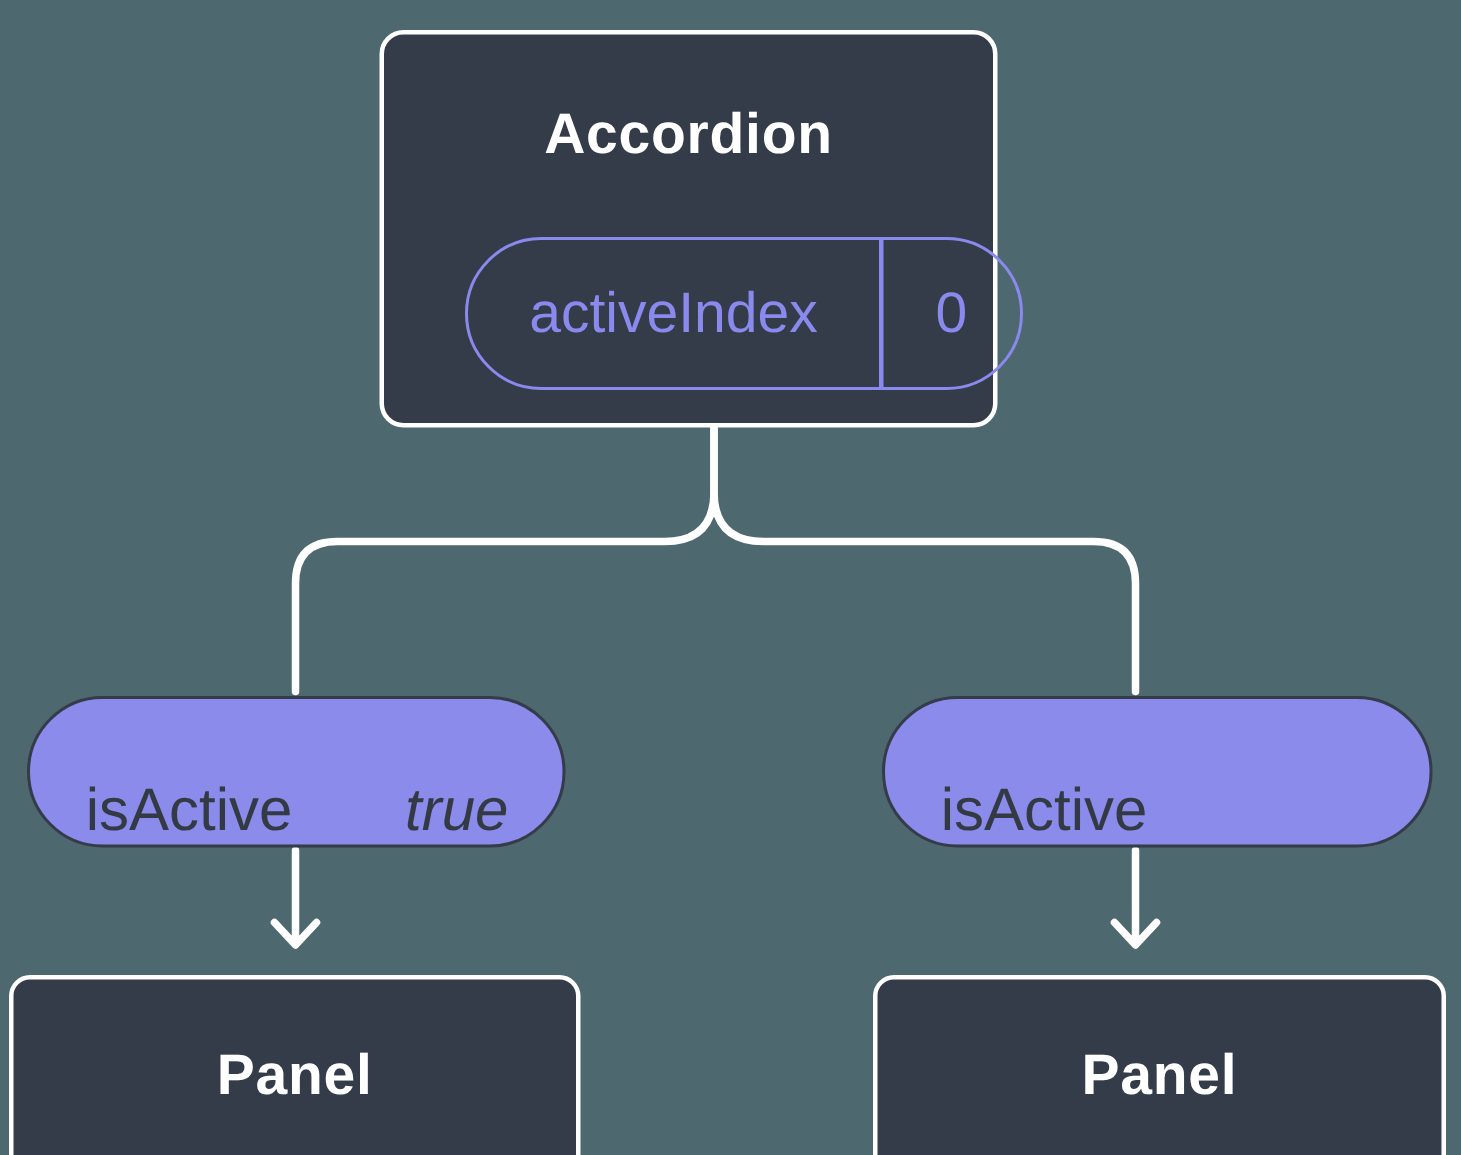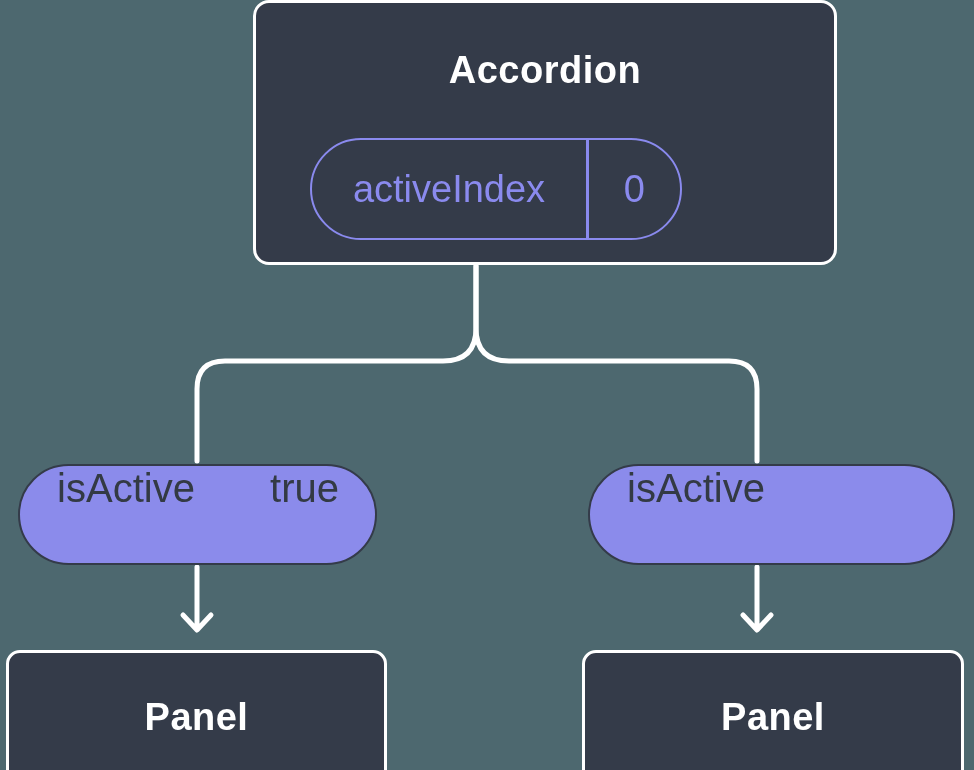--- a/index.html
+++ b/index.html
@@ -18,22 +18,22 @@
     pointer-events: none;
   }
   .node-card {
     position: absolute;
     box-sizing: border-box;
     background: #343B49;
     border: 3px solid #FFFFFF;
     z-index: 2;
   }
   .root-card {
-    left: 253px; top: 0;
-    width: 584px; height: 265px;
+    left: 253px; top: 20px;
+    width: 412px; height: 265px;
     border-radius: 16px;
   }
   .root-title {
     position: absolute;
     left: 0; top: 46px;
     width: 100%;
     text-align: center;
     color: #FFFFFF;
     font-size: 38px;
     font-weight: 600;
@@ -69,38 +69,39 @@
   .state-pill .divider { width: 2.5px; background: #8A8AEE; }
   .prop-pill {
     position: absolute;
     top: 464px;
     height: 101px;
     box-sizing: border-box;
     background: #8B8BEB;
     border: 2px solid #343B49;
     border-radius: 51px;
     display: flex;
-    align-items: flex-start;
+    align-items: flex-end;
     color: #333A44;
     font-size: 40px;
     font-weight: 500;
     overflow: hidden;
     z-index: 2;
   }
   .prop-pill .seg-label {
     flex: 0 0 212px;
     display: flex;
     align-items: center;
     justify-content: center;
   }
   .prop-pill .seg-value {
     flex: 1 1 auto;
     display: flex;
     align-items: center;
     justify-content: center;
+    font-style: italic;
   }
   .prop-pill .divider { width: 2px; background: #343B49; }
   .prop-pill-left  { left: 18px;  width: 359px; }
   .prop-pill-right { left: 588px; width: 367px; }
   .panel-card {
     top: 650px;
     height: 134px;
     border-radius: 14px;
     display: flex;
     align-items: center;

